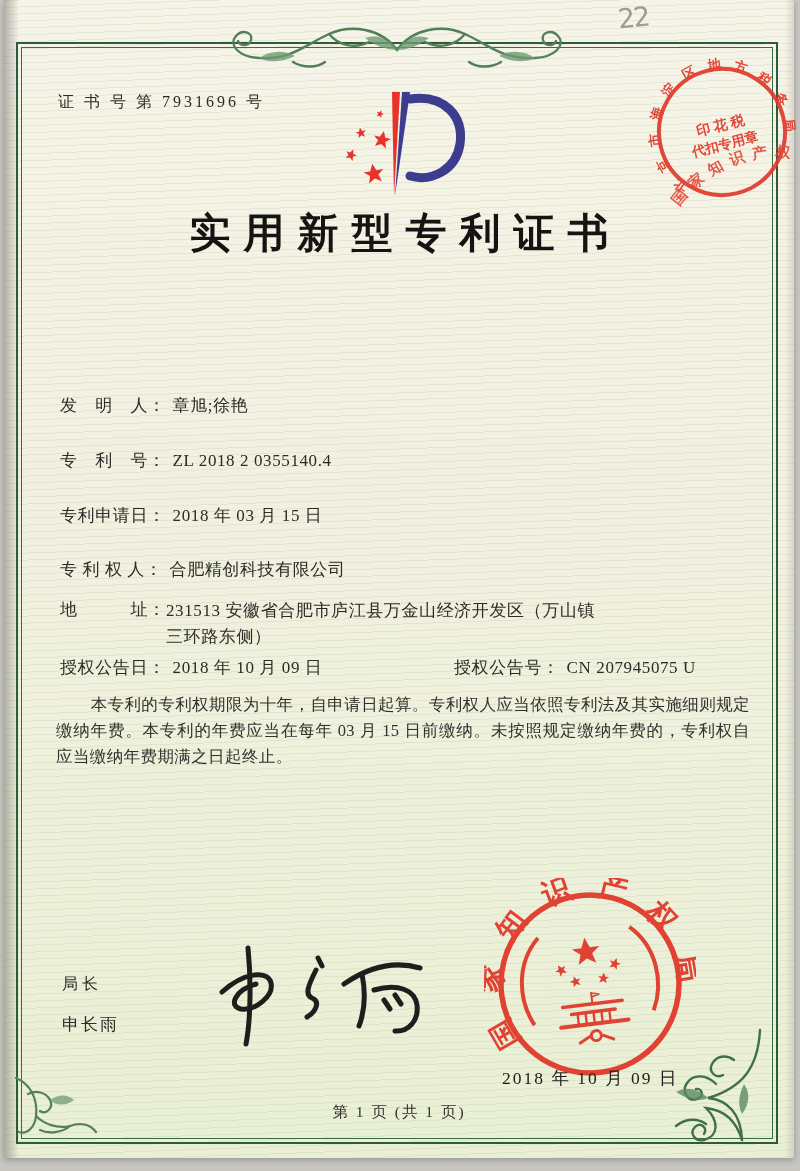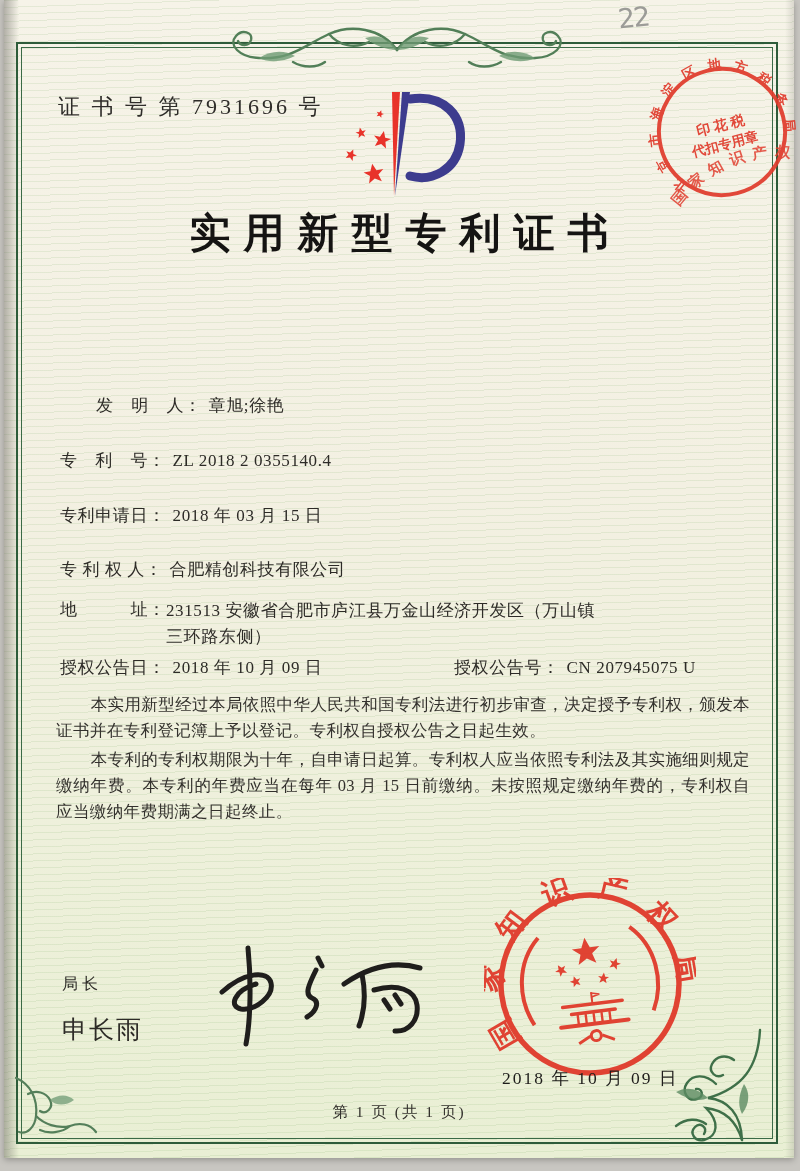--- a/index.html
+++ b/index.html
@@ -21,50 +21,50 @@
   .frame{
     position:absolute;left:12px;top:42px;width:758px;height:1098px;
     border:2px solid #2e5c3a;
   }
   .frame::before{
     content:"";position:absolute;left:3px;top:3px;right:3px;bottom:3px;
     border:1px solid #3a6a46;
   }
   .abs{position:absolute;}
   .cert-no{
-    left:54px;top:92px;font-size:22px;color:#2e2c29;letter-spacing:3px;white-space:nowrap;
+    left:54px;top:92px;font-size:16px;color:#2e2c29;letter-spacing:3px;white-space:nowrap;
   }
   .pencil{
     left:614px;top:2px;font-size:27px;color:#8d8d8b;
     font-family:"DejaVu Sans",sans-serif;transform:rotate(-6deg);letter-spacing:-2px;opacity:.85;
   }
   .title{
     left:0;top:206px;width:790px;text-align:center;
     font-size:41px;font-weight:700;color:#151413;letter-spacing:13px;padding-left:13px;box-sizing:border-box;
     white-space:nowrap;
   }
   .row{left:56px;font-size:17px;color:#2d2b27;letter-spacing:.6px;white-space:nowrap;}
   .row .lab{margin-right:7px;}
   .row-name{top:336px;}
-  .row-inv{top:394px;margin-left:36px;}
+  .row-inv{top:394px;}
   .row-pno{top:449px;}
   .row-fdate{top:504px;}
   .row-patentee{top:558px;}
   .row-addr{top:598px;white-space:normal;width:660px;}
   .row-addr .lab{display:inline-block;width:106px;margin-right:0;vertical-align:top;}
   .row-addr .val2{display:inline-block;width:545px;vertical-align:top;line-height:26px;}
   .row-grant{top:656px;width:700px;}
   .row-grant .col2{position:absolute;left:394px;top:0;}
   .body-text{
     left:52px;top:692px;width:694px;font-size:16.5px;line-height:26px;color:#33312d;
     text-align:justify;letter-spacing:.4px;
   }
   .body-text p{margin:0 0 3px 0;text-indent:2.1em;}
   .director{left:58px;top:974px;font-size:16px;color:#2d2b27;letter-spacing:4px;}
-  .director2{left:58px;top:1013px;font-size:25px;color:#2d2b27;letter-spacing:2px;}
+  .director2{left:58px;top:1013px;font-size:17px;color:#2d2b27;letter-spacing:2px;}
   .sig{left:192px;top:938px;}
   .seal-date{left:498px;top:1066px;font-size:17.5px;color:#1e1d1b;letter-spacing:2px;white-space:nowrap;}
   .footer{left:0;top:1102px;width:790px;text-align:center;font-size:15.5px;color:#33312d;letter-spacing:2px;}
   svg{display:block;}
   .seal-top{left:636px;top:50px;}
   .seal-bottom{left:480px;top:878px;}
   .orn-top{left:193px;top:16px;}
   .orn-br{left:642px;top:1026px;}
   .orn-bl{left:6px;top:1072px;}
   .logo{left:318px;top:84px;}
@@ -176,21 +176,20 @@
       <span class="lab">地　　　址：</span><span class="val2"><span>231513 安徽省合肥市庐江县万金山经济开发区（万山镇</span><br><span>三环路东侧）</span></span>
     </div>
     <div class="abs row row-grant">
       <span class="lab">授权公告日：</span><span>2018 年 10 月 09 日</span>
       <span class="col2">
         <span class="lab">授权公告号：</span><span>CN 207945075 U</span>
       </span>
     </div>
 
     <div class="abs body-text">
-      <p>本实用新型经过本局依照中华人民共和国专利法进行初步审查，决定授予专利权，颁发本证书并在专利登记簿上予以登记。专利权自授权公告之日起生效。</p>
       <p>本专利的专利权期限为十年，自申请日起算。专利权人应当依照专利法及其实施细则规定缴纳年费。本专利的年费应当在每年 03 月 15 日前缴纳。未按照规定缴纳年费的，专利权自应当缴纳年费期满之日起终止。</p>
     </div>
 
     <svg class="abs seal-bottom" width="212" height="212" viewBox="-106 -106 212 212">
       <defs>
         <path id="cniparc" d="M -75,48 A 89,89 0 1 1 75,48"></path>
       </defs>
       <g transform="rotate(-7)" opacity="0.95">
         <circle cx="0" cy="0" r="89" fill="none" stroke="#e03a2b" stroke-width="5.5"></circle>
         <text font-size="29" font-weight="700" fill="#e03a2b">

